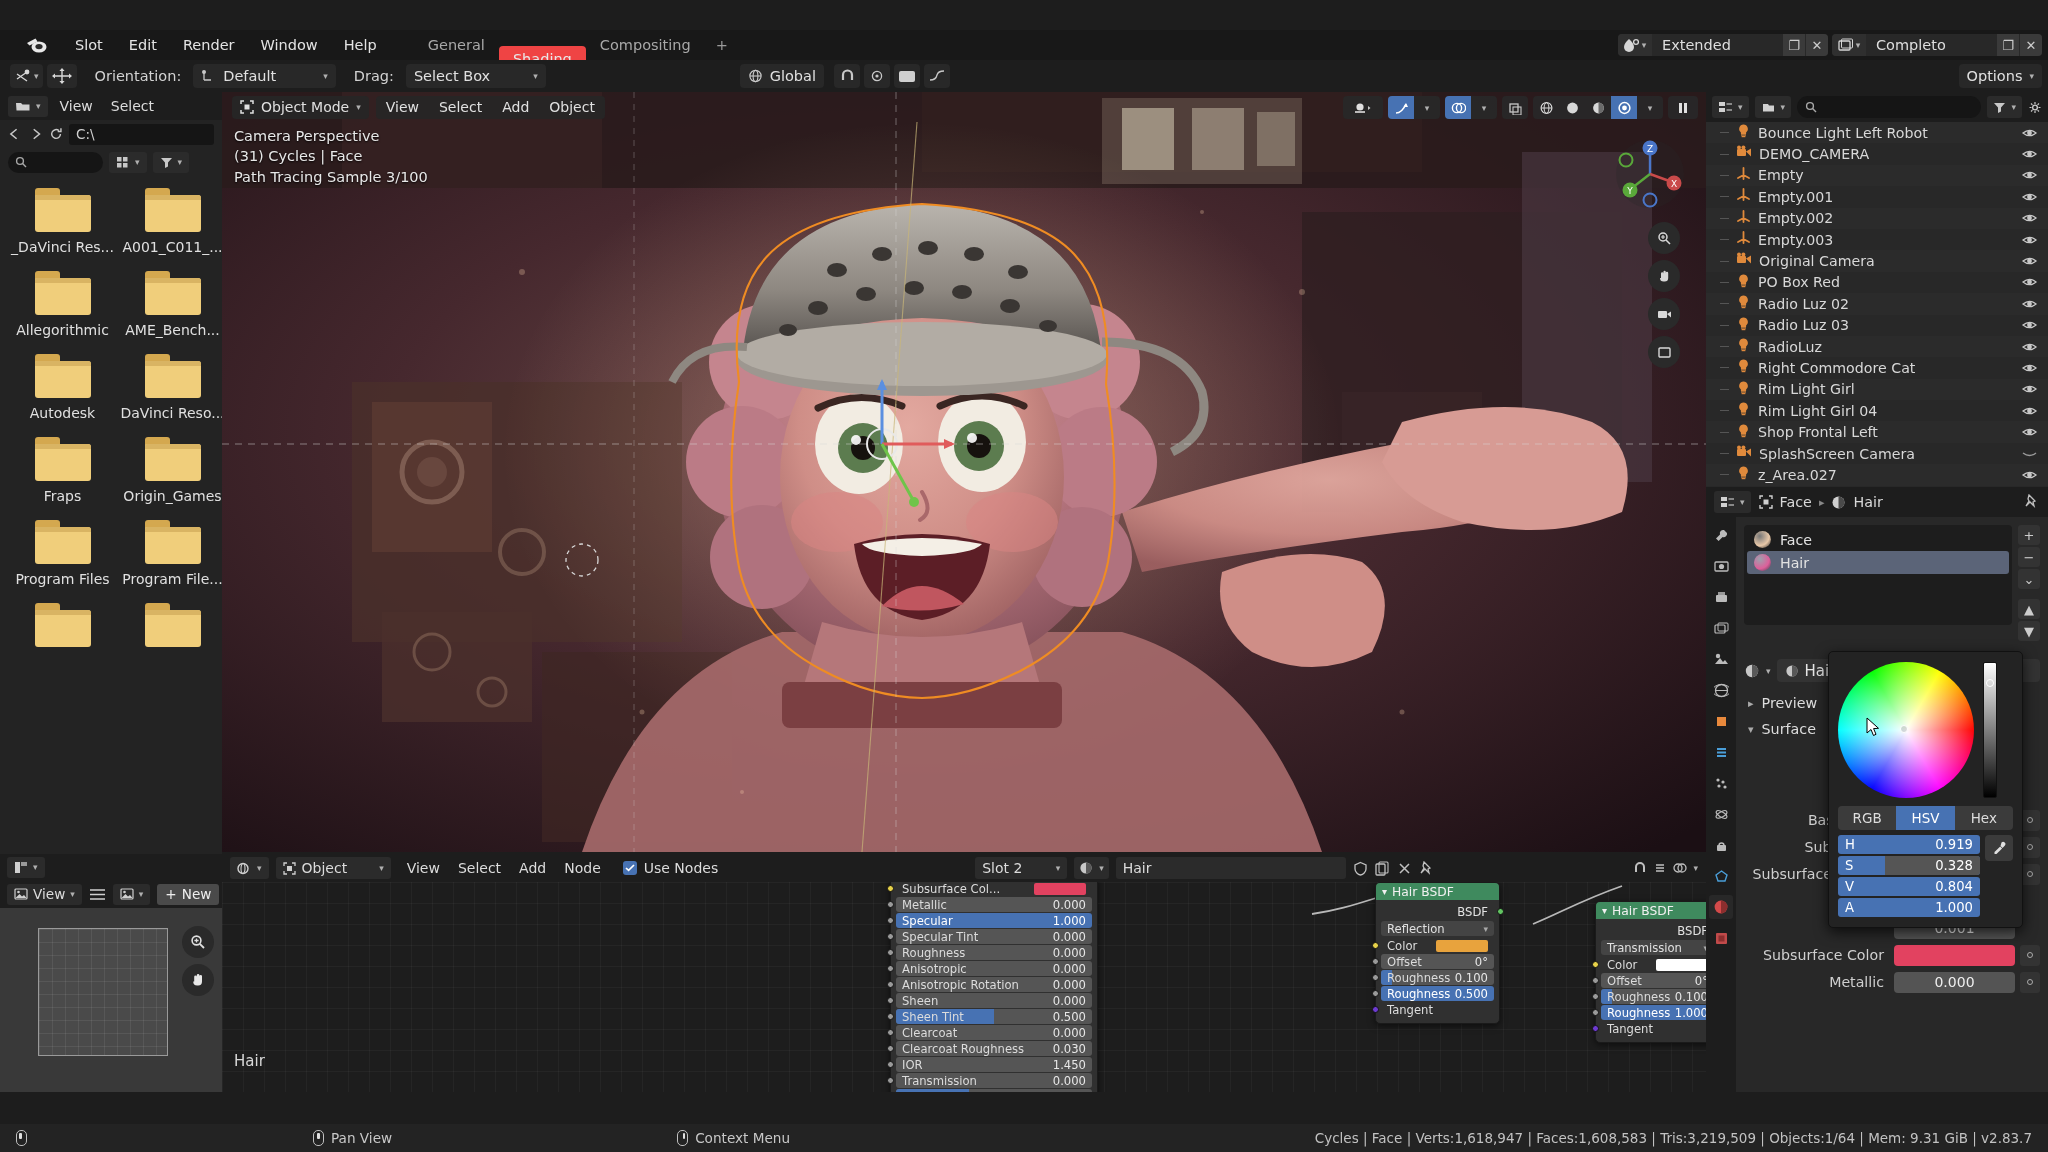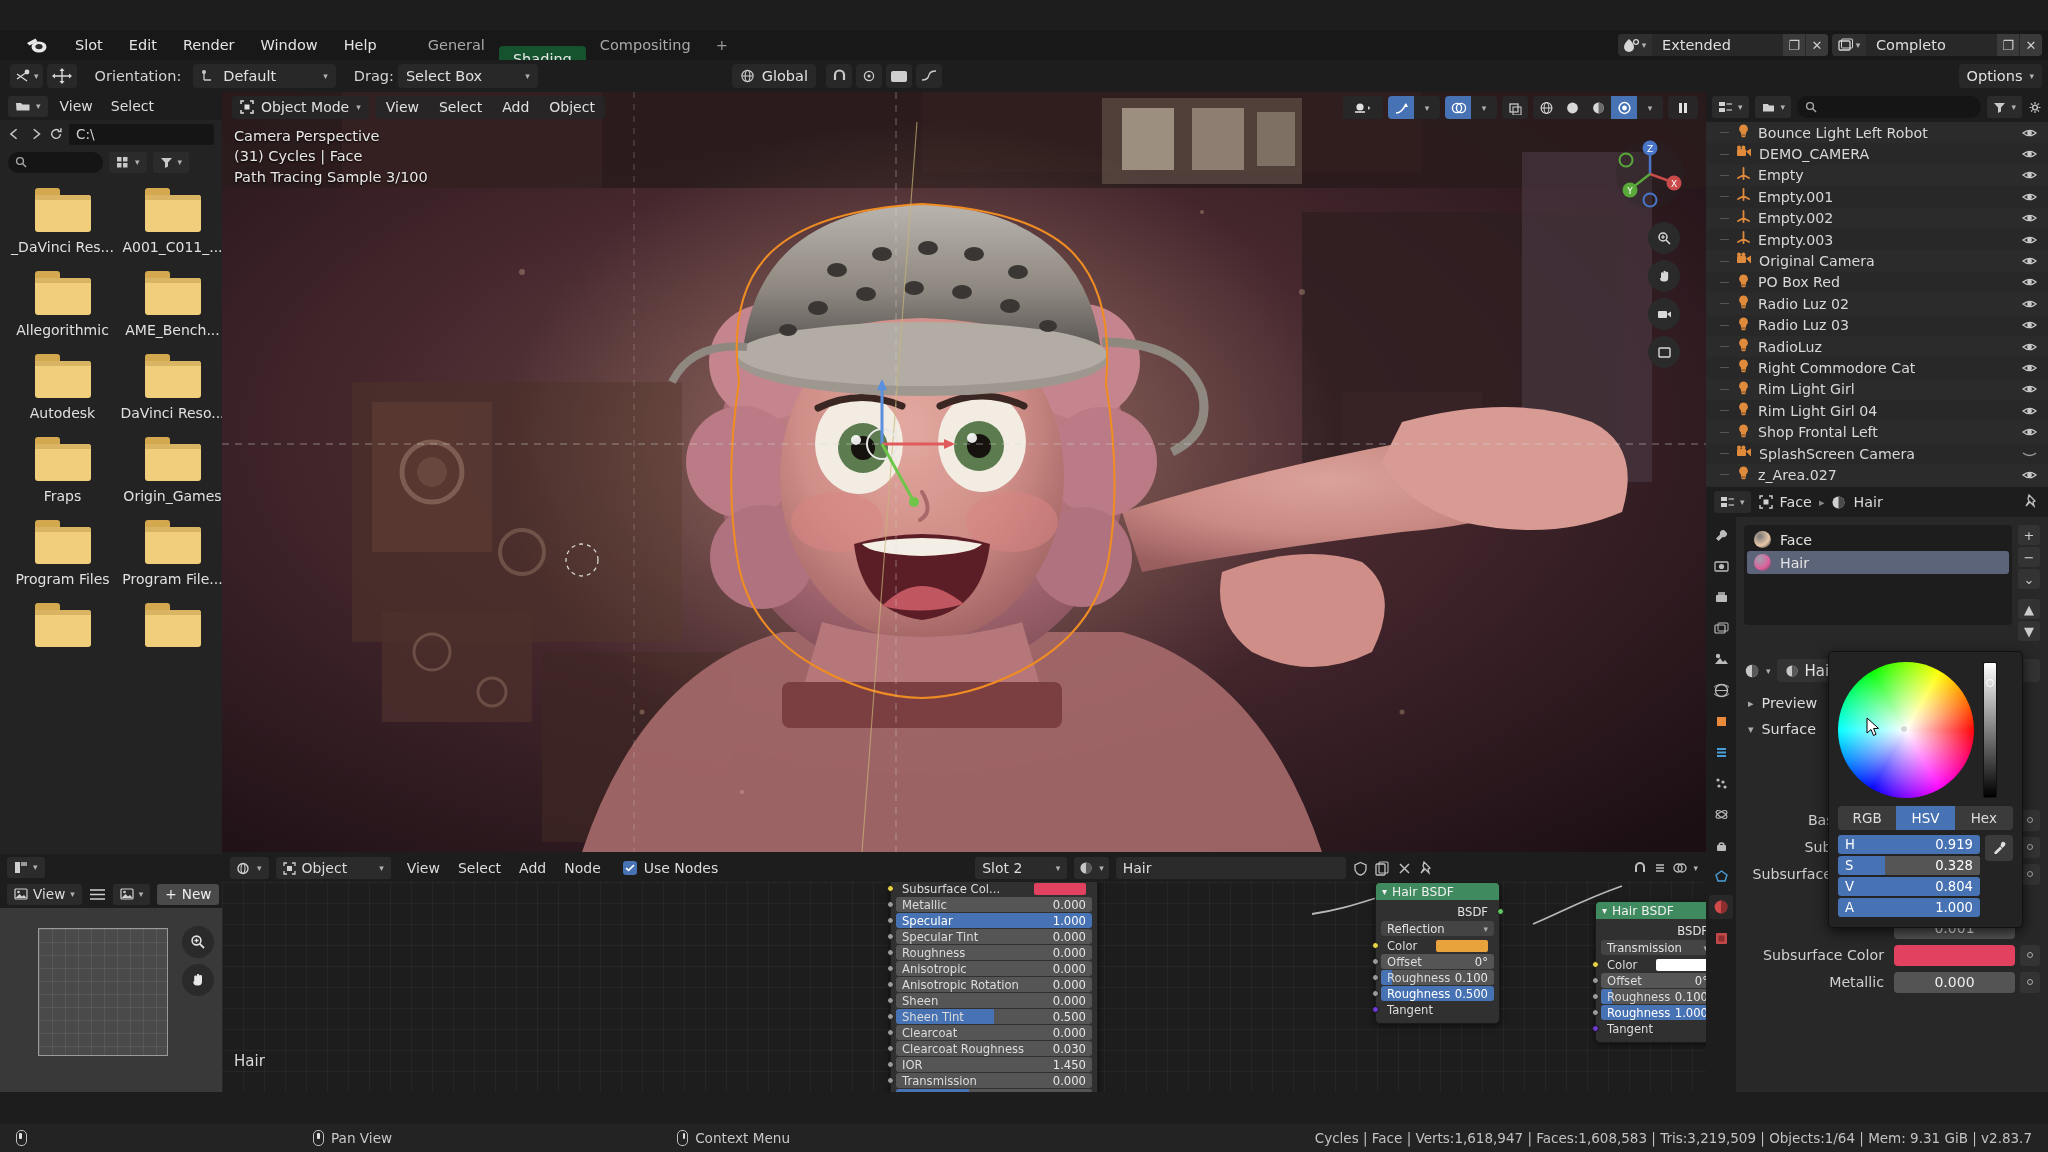--- a/index.html
+++ b/index.html
@@ -16,21 +16,21 @@
   
   .topbar {
     position: absolute; left: 0; top: 30px; width: 2048px; height: 30px;
     background: #181818; display: flex; align-items: center;
   }
   .blender-logo { width: 30px; height: 22px; margin-left: 22px; display: flex; align-items: center; justify-content: center; }
   .topmenu { display: flex; align-items: center; margin-left: 10px; }
   .topmenu .mi { padding: 3px 13px; font-size: 14.5px; color: #e3e3e3; border-radius: 3px; }
   .wstabs { display: flex; align-items: center; margin-left: 24px; height: 30px; }
   .wstab { padding: 5px 14px; font-size: 14.5px; color: #a8a8a8; height: 26px; line-height: 17px; }
-  .wstab.active { background: #14532d; color: #e8e8e8; border-radius: 4px 4px 0 0; margin-top: 28px; }
+  .wstab.active { background: #ef4444; color: #e8e8e8; border-radius: 4px 4px 0 0; margin-top: 28px; }
   .wstab.plus { color: #9a9a9a; padding: 5px 11px; }
 
   .topright { position: absolute; right: 6px; top: 0; height: 30px; display: flex; align-items: center; gap: 4px; }
   .scenefield { display: flex; align-items: center; height: 22px; background: #282828; border-radius: 4px; overflow: hidden; }
   .scenefield .ic { width: 34px; height: 22px; background: #2f2f2f; display: flex; align-items: center; justify-content: center; gap: 2px; }
   .scenefield .nm { min-width: 130px; padding: 0 10px; font-size: 14.5px; color: #dedede; background: #282828; height: 22px; line-height: 22px; }
   .scenefield .bt { width: 22px; height: 22px; background: #3a3a3a; display: flex; align-items: center; justify-content: center; font-size: 13px; color: #ccc; margin-left: 1px;}
 
   
   .toolbar2 {
@@ -276,21 +276,21 @@
       <span class="lbl" style="margin-left:14px;">Orientation:</span>
       <div class="dd" style="margin-left:8px;">
         <svg width="15" height="14" viewBox="0 0 15 14">
             <path d="M3 11 v-7 M3 11 h7" stroke="#c8c8c8" stroke-width="1.3"></path>
             <circle cx="3" cy="3" r="2" fill="#c8c8c8"></circle>
           </svg>
         <span class="cv">Default</span>
         <span class="chev" style="margin-left:40px;">▾</span>
       </div>
       <span class="lbl" style="margin-left:14px;">Drag:</span>
-      <div class="dd" style="">
+      <div class="dd" style="margin-left:8px;">
         <span class="cv">Select Box</span>
         <span class="chev" style="margin-left:36px;">▾</span>
       </div>
       <div class="dd" style="margin-left:190px;">
         <svg width="15" height="14" viewBox="0 0 15 14">
             <circle cx="7.5" cy="7" r="5.6" fill="none" stroke="#c8c8c8" stroke-width="1.2"></circle>
             <ellipse cx="7.5" cy="7" rx="2.4" ry="5.6" fill="none" stroke="#c8c8c8" stroke-width="1.1"></ellipse>
             <path d="M2 7 h11" stroke="#c8c8c8" stroke-width="1.1"></path>
           </svg>
         <span class="cv">Global</span>

